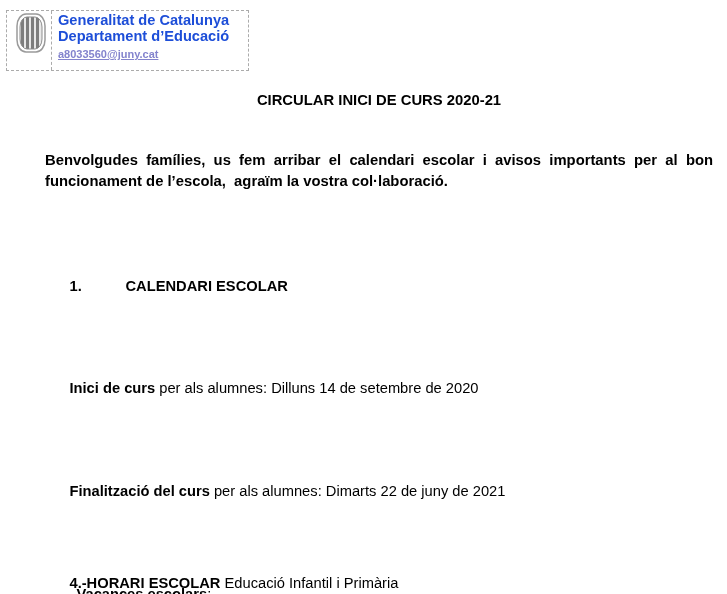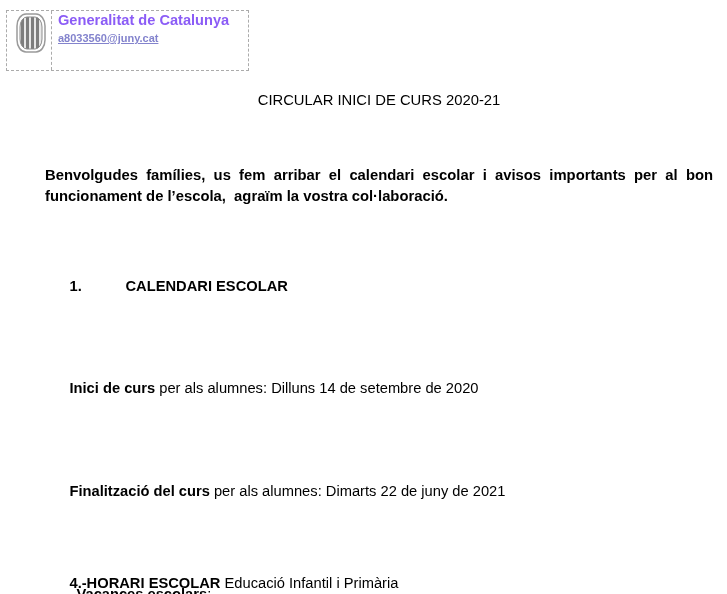--- a/index.html
+++ b/index.html
@@ -25,47 +25,47 @@
     background: #fff;
   }
   .logo-cell {
     border-right: 1px dashed #ababab;
     padding: 2px 5px 2px 9px;
     display: flex;
     align-items: flex-start;
   }
   .header-text { padding: 1px 4px 2px 6px; }
   .org-line {
-    color: #8b5cf6;
+    color: #1d4ed8;
     font-weight: bold;
     font-size: 14.6px;
     line-height: 16px;
     white-space: nowrap;
   }
   .email-link {
     display: inline-block;
     color: #8383cd;
     font-weight: bold;
     font-size: 11px;
     line-height: 12px;
     text-decoration: underline;
   }
   
   .doc-title {
     position: absolute;
     left: 45px; top: 92px;
     width: 668px;
     text-align: center;
-    font-weight: normal;
+    font-weight: bold;
     font-size: 14.8px;
     white-space: pre-wrap;
   }
   .intro {
     position: absolute;
-    left: 45px; top: 165px;
+    left: 45px; top: 150px;
     width: 668px;
     font-weight: bold;
     font-size: 14.8px;
     line-height: 20.8px;
     text-align: justify;
     white-space: pre-wrap;
   }
   .sec1 {
     position: absolute;
     left: 45px; top: 214px;
@@ -104,20 +104,21 @@
           <rect x="5" y="4" width="3" height="32" fill="#7d7d7d"></rect>
           <rect x="10" y="4" width="3" height="32" fill="#7d7d7d"></rect>
           <rect x="15" y="4" width="3" height="32" fill="#7d7d7d"></rect>
           <rect x="20" y="4" width="3" height="32" fill="#7d7d7d"></rect>
         </g>
         <rect x="4" y="4" width="22" height="32" rx="7" ry="10" fill="none" stroke="#8d8d8d" stroke-width="1"></rect>
       </svg>
     </div>
     <div class="header-text">
       <div class="org-line">Generalitat de Catalunya</div>
+      <div class="org-line">Departament d’Educació</div>
       <a href="#" class="email-link">a8033560@juny.cat</a>
     </div>
   </div>
 
   <div class="doc-title">CIRCULAR INICI DE CURS 2020-21</div>
 
   <p class="intro">Benvolgudes famílies, us fem arribar el calendari escolar i avisos importants per al bon funcionament de l’escola,  agraïm la vostra col·laboració.</p>
 
   <div class="sec1">
     <div class="line">

